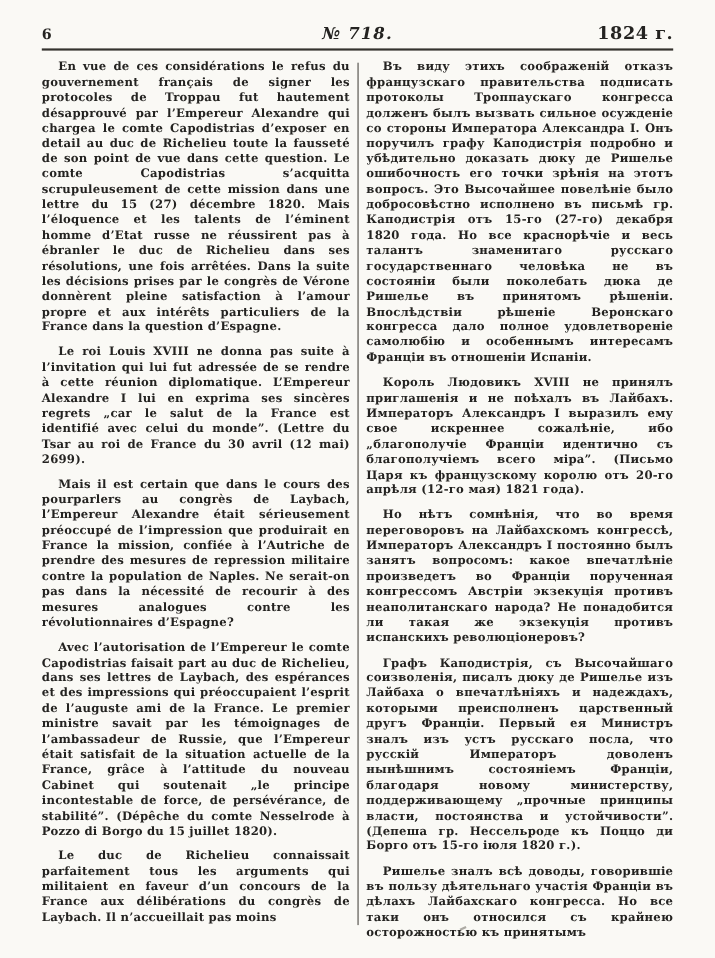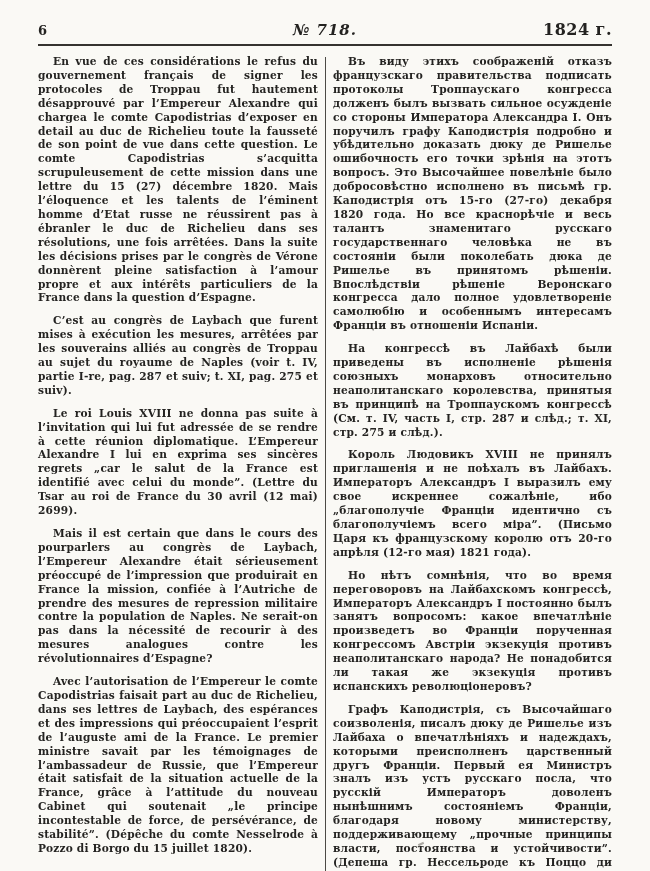--- a/index.html
+++ b/index.html
@@ -88,31 +88,30 @@
     <span class="issue-number">№ 718.</span>
     <span class="year">1824 г.</span>
   </div>
 
   <div class="header-rule"></div>
 
   <div class="columns">
 
     <div class="col col-left" lang="fr">
       <p>En vue de ces considérations le refus du gouvernement français de signer les protocoles de Troppau fut hautement désapprouvé par l’Empereur Alexandre qui chargea le comte Capodistrias d’exposer en detail au duc de Richelieu toute la fausseté de son point de vue dans cette question. Le comte Capodistrias s’acquitta scrupuleusement de cette mission dans une lettre du 15 (27) décembre 1820. Mais l’éloquence et les talents de l’éminent homme d’Etat russe ne réussirent pas à ébranler le duc de Richelieu dans ses résolutions, une fois arrêtées. Dans la suite les décisions prises par le congrès de Vérone donnèrent pleine satisfaction à l’amour propre et aux intérêts particuliers de la France dans la question d’Espagne.</p>
-      <p>C’est au congrès de Laybach que furent mises à exécution les mesures, arrêtées par les souverains alliés au congrès de Troppau au sujet du royaume de Naples (voir t. IV, partie I-re, pag. 287 et suiv; t. XI, pag. 275 et suiv).</p>
       <p>Le roi Louis XVIII ne donna pas suite à l’invitation qui lui fut adressée de se rendre à cette réunion diplomatique. L’Empereur Alexandre I lui en exprima ses sincères regrets „car le salut de la France est identifié avec celui du monde”. (Lettre du Tsar au roi de France du 30 avril (12 mai) 2699).</p>
       <p>Mais il est certain que dans le cours des pourparlers au congrès de Laybach, l’Empereur Alexandre était sérieusement préoccupé de l’impression que produirait en France la mission, confiée à l’Autriche de prendre des mesures de repression militaire contre la population de Naples. Ne serait-on pas dans la nécessité de recourir à des mesures analogues contre les révolutionnaires d’Espagne?</p>
       <p>Avec l’autorisation de l’Empereur le comte Capodistrias faisait part au duc de Richelieu, dans ses lettres de Laybach, des espérances et des impressions qui préoccupaient l’esprit de l’auguste ami de la France. Le premier ministre savait par les témoignages de l’ambassadeur de Russie, que l’Empereur était satisfait de la situation actuelle de la France, grâce à l’attitude du nouveau Cabinet qui soutenait „le principe incontestable de force, de persévérance, de stabilité”. (Dépêche du comte Nesselrode à Pozzo di Borgo du 15 juillet 1820).</p>
+      <p>Le duc de Richelieu connaissait parfaitement tous les arguments qui militaient en faveur d’un concours de la France aux délibérations du congrès de Laybach. Il n’accueillait pas moins</p>
     </div>
 
     <div class="column-divider"></div>
 
     <div class="col col-right" lang="ru">
       <p>Въ виду этихъ соображеній отказъ французскаго правительства подписать протоколы Троппаускаго конгресса долженъ былъ вызвать сильное осужденіе со стороны Императора Александра I. Онъ поручилъ графу Каподистрія подробно и убѣдительно доказать дюку де Ришелье ошибочность его точки зрѣнія на этотъ вопросъ. Это Высочайшее повелѣніе было добросовѣстно исполнено въ письмѣ гр. Каподистрія отъ 15-го (27-го) декабря 1820 года. Но все краснорѣчіе и весь талантъ знаменитаго русскаго государственнаго человѣка не въ состояніи были поколебать дюка де Ришелье въ принятомъ рѣшеніи. Впослѣдствіи рѣшеніе Веронскаго конгресса дало полное удовлетвореніе самолюбію и особеннымъ интересамъ Франціи въ отношеніи Испаніи.</p>
-      <p>На конгрессѣ въ Лайбахѣ были приведены въ исполненіе рѣшенія союзныхъ монарховъ относительно неаполитанскаго королевства, принятыя въ принципѣ на Троппаускомъ конгрессѣ (См. т. IV, часть I, стр. 287 и слѣд.; т. XI, стр. 275 и слѣд.).</p>
       <p>Король Людовикъ XVIII не принялъ приглашенія и не поѣхалъ въ Лайбахъ. Императоръ Александръ I выразилъ ему свое искреннее сожалѣніе, ибо „благополучіе Франціи идентично съ благополучіемъ всего міра”. (Письмо Царя къ французскому королю отъ 20-го апрѣля (12-го мая) 1821 года).</p>
       <p>Но нѣтъ сомнѣнія, что во время переговоровъ на Лайбахскомъ конгрессѣ, Императоръ Александръ I постоянно былъ занятъ вопросомъ: какое впечатлѣніе произведетъ во Франціи порученная конгрессомъ Австріи экзекуція противъ неаполитанскаго народа? Не понадобится ли такая же экзекуція противъ испанскихъ революціонеровъ?</p>
       <p>Графъ Каподистрія, съ Высочайшаго соизволенія, писалъ дюку де Ришелье изъ Лайбаха о впечатлѣніяхъ и надеждахъ, которыми преисполненъ царственный другъ Франціи. Первый ея Министръ зналъ изъ устъ русскаго посла, что русскій Императоръ доволенъ нынѣшнимъ состояніемъ Франціи, благодаря новому министерству, поддерживающему „прочные принципы власти, постоянства и устойчивости”. (Депеша гр. Нессельроде къ Поццо ди Борго отъ 15-го іюля 1820 г.).</p>
       <p>Ришелье зналъ всѣ доводы, говорившіе въ пользу дѣятельнаго участія Франціи въ дѣлахъ Лайбахскаго конгресса. Но все таки онъ относился съ крайнею осторожностью къ принятымъ</p>
     </div>
 
   </div>
 
   <div class="scan-speck"></div>
 

